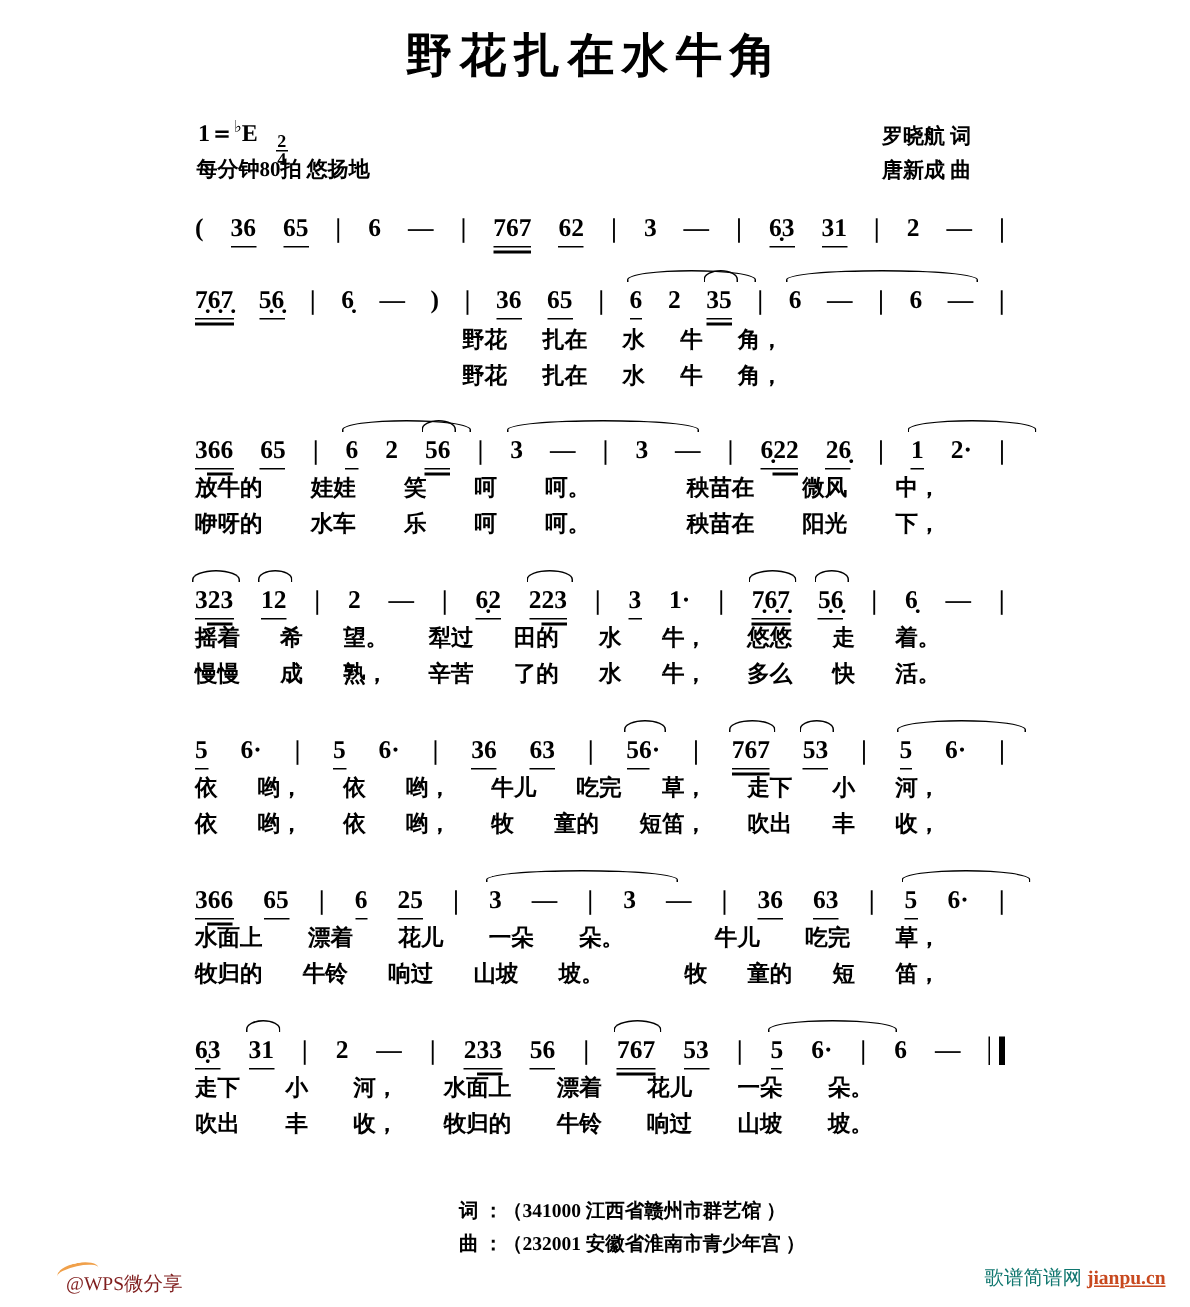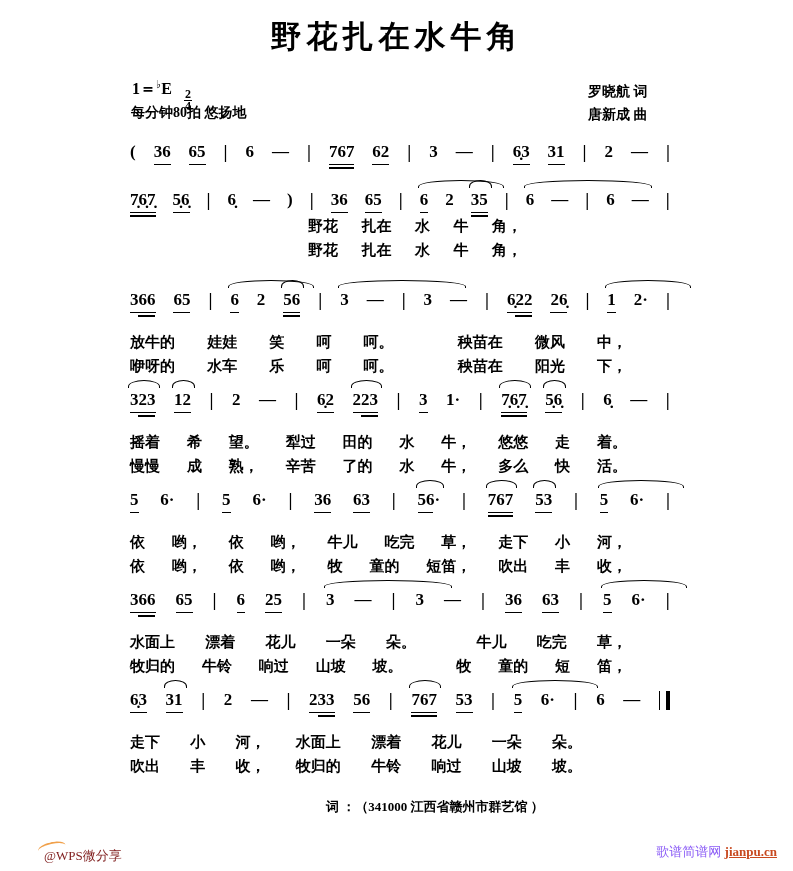--- a/index.html
+++ b/index.html
@@ -20,25 +20,25 @@
   .credits{position:absolute;left:588px;top:80px;text-align:right;font-size:14px;font-weight:bold;line-height:23px;white-space:nowrap;}
   #systems .system{position:absolute;left:130px;width:540px;}
   .notes-row{display:flex;justify-content:space-between;align-items:flex-end;height:24px;}
   .tok{position:relative;font-size:17px;font-weight:bold;line-height:20px;white-space:nowrap;}
   .bar{font-size:18px;}
   .bar-final{display:inline-block;width:6px;height:19px;border-left:1.5px solid #000;border-right:4px solid #000;}
   .ul{position:absolute;height:1.5px;background:#000;}
   .arc{position:absolute;height:7px;border:1.5px solid #000;border-bottom:none;
        border-radius:100% 100% 0 0 / 160% 160% 0 0;top:-10px;left:-2px;pointer-events:none;}
   .lyric-row{display:flex;justify-content:space-between;width:497px;font-size:15px;font-weight:bold;height:20px;margin-top:4px;}
-  .lyric-row.first{margin-top:23px;}
+  .lyric-row.first{margin-top:6px;}
   #systems .system:nth-child(2) .lyric-row{margin-left:178px;width:214px;}
   #systems .system:nth-child(2) .lyric-row.first{margin-top:7px;}
   #systems .system:nth-child(7) .lyric-row{width:452px;}
-  .footer-credits{position:absolute;left:326px;top:796px;font-size:13px;font-weight:bold;line-height:22px;white-space:nowrap;}
+  .footer-credits{position:absolute;left:306px;top:796px;font-size:13px;font-weight:bold;line-height:22px;white-space:nowrap;}
   .wm-left{position:absolute;left:44px;top:847px;font-size:13px;color:#b2b2b2;}
   .wm-swoosh{position:absolute;left:38px;top:842px;width:28px;height:10px;
      border-top:2px solid #f0a04a;border-radius:50%;transform:rotate(-12deg);}
   .wm-right{position:absolute;right:16px;top:843px;font-size:13px;}
   .wm-site{color:#8a8a8a;}
   .wm-domain{font-weight:bold;text-decoration:underline;}
 </style>
 </head>
 <body>
 
@@ -340,20 +340,21 @@
         <span>牛铃</span>
         <span>响过</span>
         <span>山坡</span>
         <span>坡。</span>
       </div>
     </div>
   </div>
 
 <div class="footer-credits">
   <div>词 ：（341000 江西省赣州市群艺馆 ）</div>
+  <div>曲 ：（232001 安徽省淮南市青少年宫 ）</div>
 </div>
 
 <div class="wm-swoosh" style="border-top-color: rgb(240, 160, 74);"></div>
 <div class="wm-left" style="color: #7f1d1d;">@WPS微分享</div>
 
 <div class="wm-right">
-  <span class="wm-site" style="color: #8b5cf6;">歌谱简谱网 </span><span class="wm-domain" style="color: rgb(200, 73, 31);">jianpu.cn</span>
+  <span class="wm-site" style="color: #0f766e;">歌谱简谱网 </span><span class="wm-domain" style="color: rgb(200, 73, 31);">jianpu.cn</span>
 </div>
 
 </body></html>

